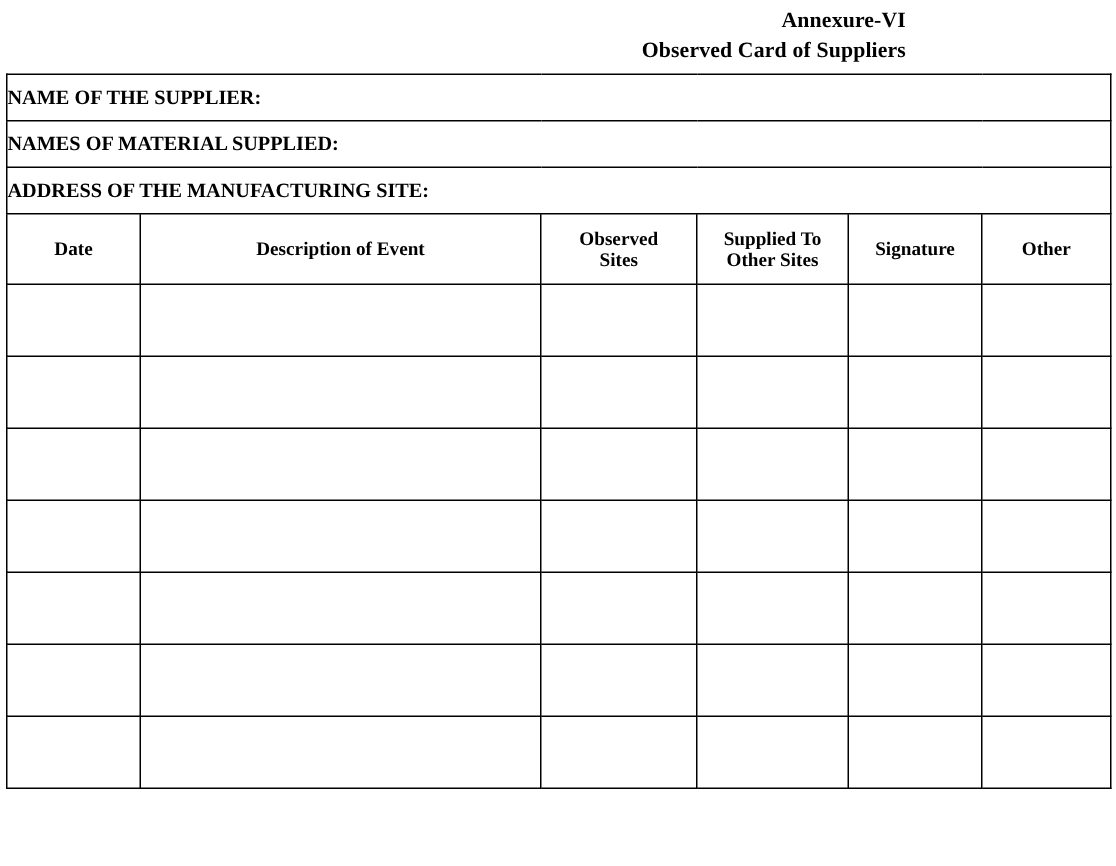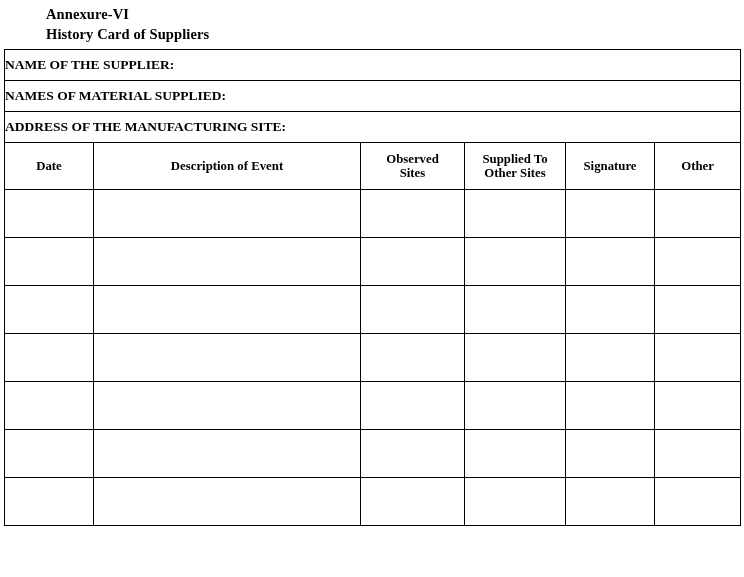--- a/index.html
+++ b/index.html
@@ -21,22 +21,21 @@
     width: 744px;
     height: 577px;
     background: #ffffff;
     box-sizing: border-box;
   }
 
   
   .title-block {
     width: 604px;
     padding-top: 4px;
-    text-align: left;
-    padding-left: 46px;
+    text-align: right;
   }
   .title-line {
     display: block;
     font-weight: bold;
     font-size: 14.5px;
     line-height: 20px;
     letter-spacing: 0.1px;
     white-space: nowrap;
   }
   .title-line.second {
@@ -98,21 +97,21 @@
   col.c-signature   { width: 89px; }
   col.c-status      { width: 86px; }
 </style>
 </head>
 <body>
 
 <div class="page">
 
   <div class="title-block">
     <span class="title-line">Annexure-VI</span>
-    <span class="title-line second">History Card of Suppliers</span>
+    <span class="title-line second">Observed Card of Suppliers</span>
   </div>
 
   <table class="form-table">
     <colgroup>
       <col class="c-date">
       <col class="c-desc">
       <col class="c-observed">
       <col class="c-supplied">
       <col class="c-signature">
       <col class="c-status">

